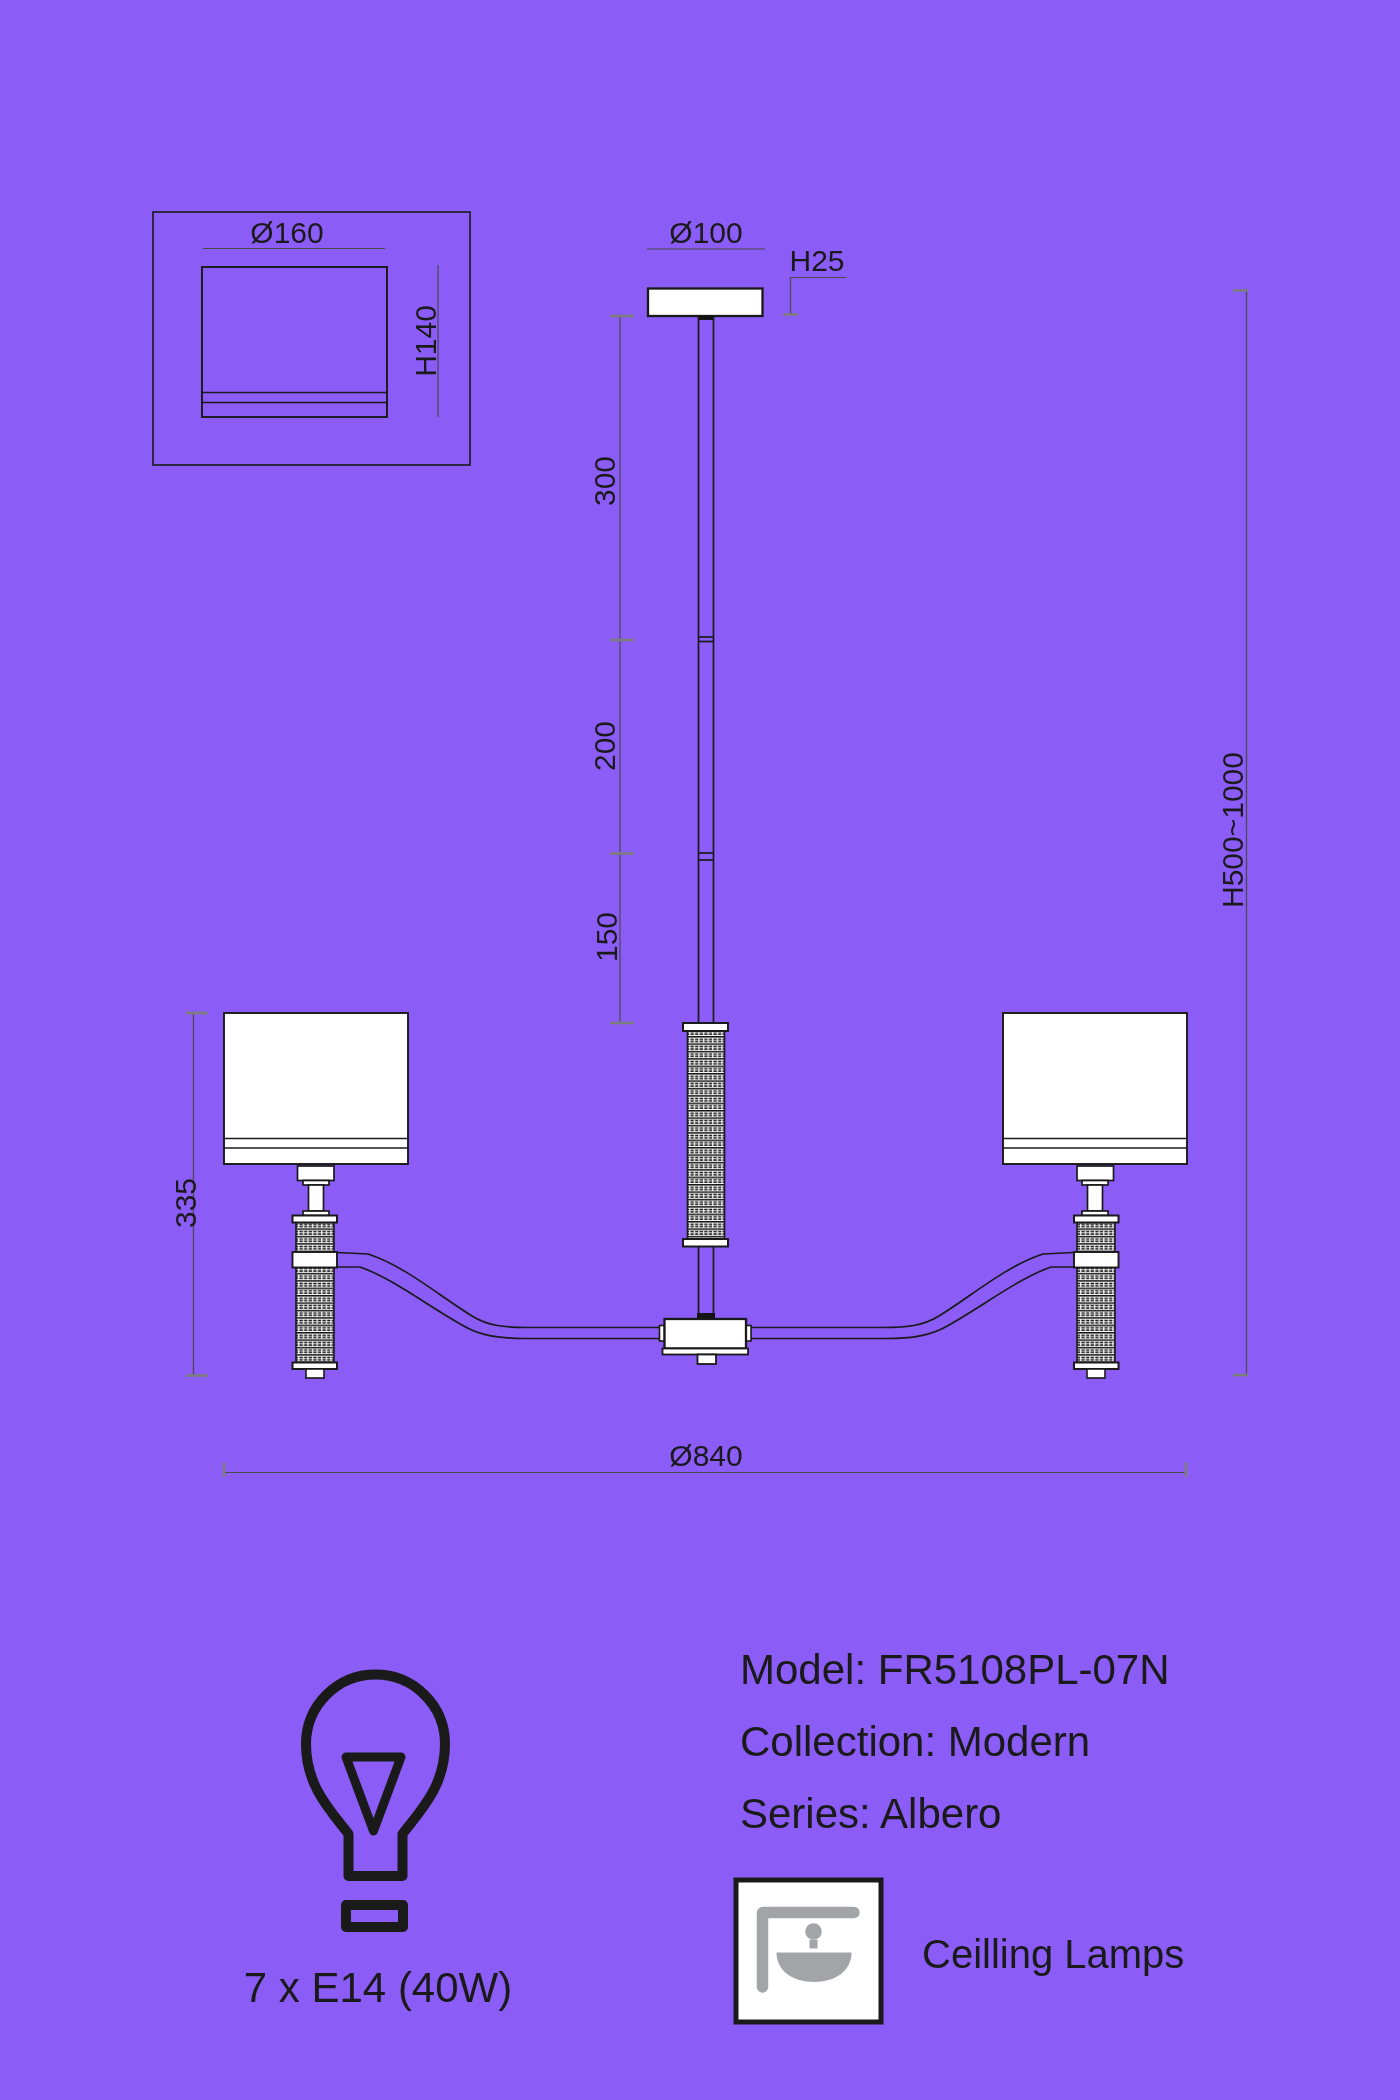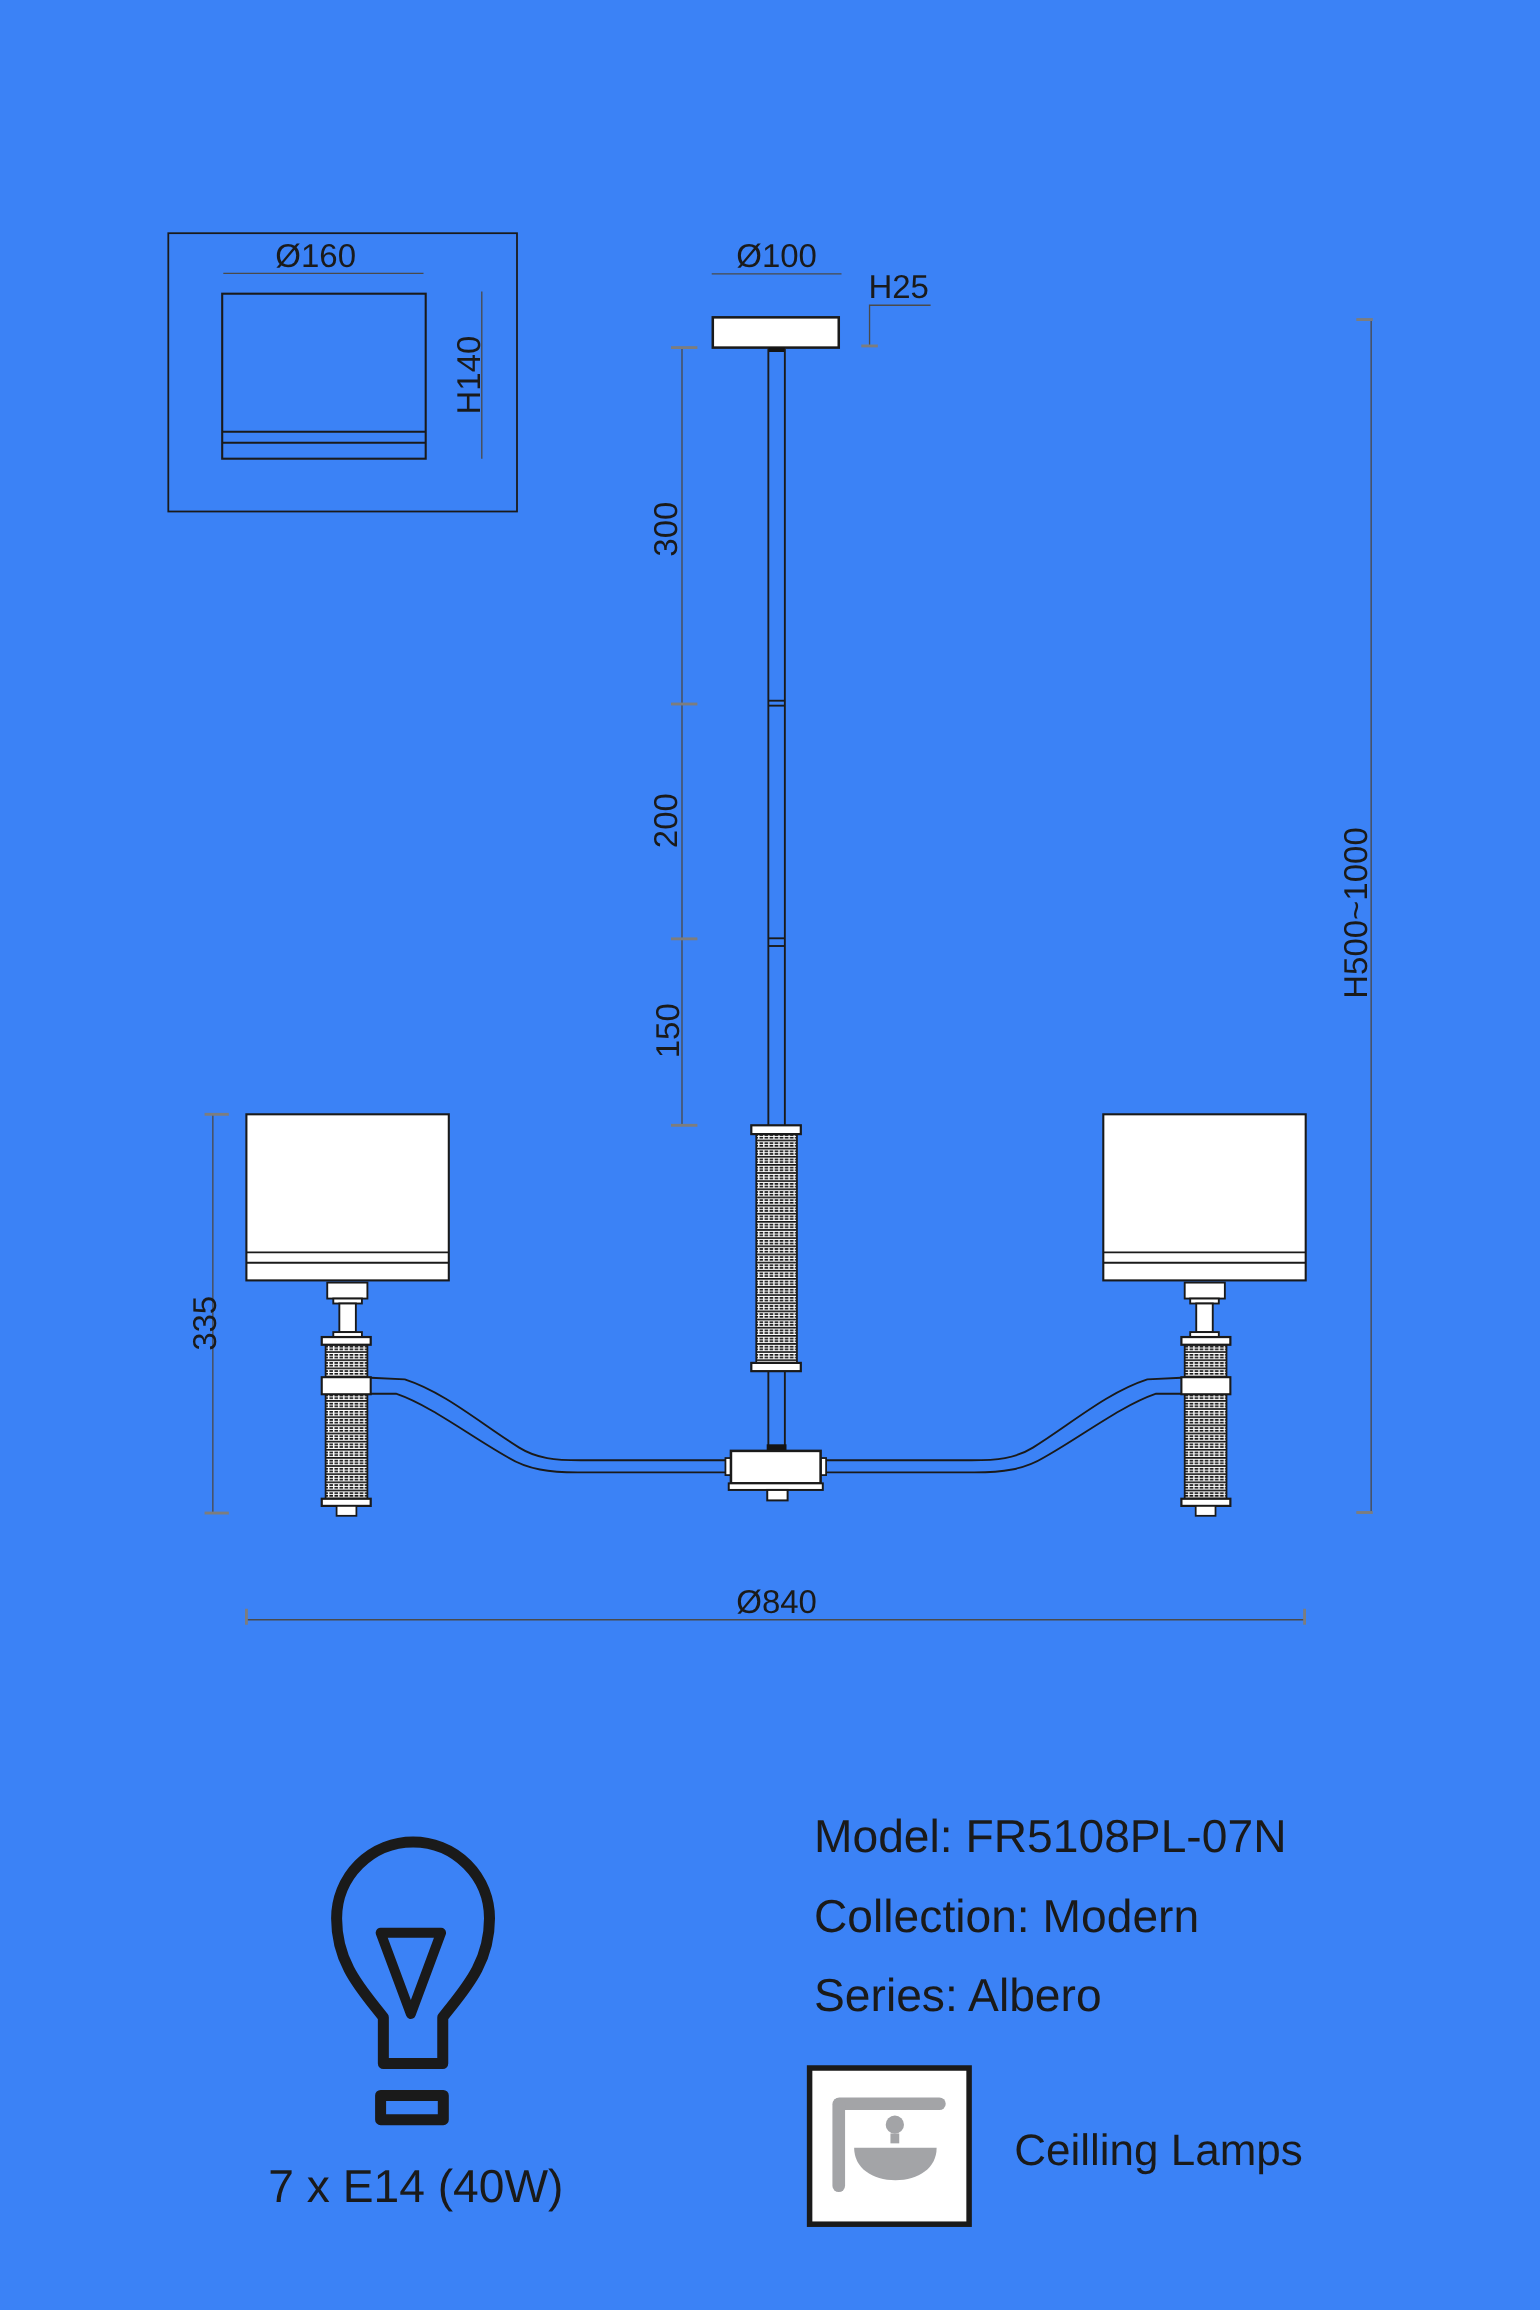--- a/index.html
+++ b/index.html
@@ -1,16 +1,16 @@
 <!DOCTYPE html>
 <html><head>
 <meta charset="utf-8">
 <style>
   html,body{margin:0;padding:0;background:#ffffff;}
-  .canvas{position:relative;width:1400px;height:2100px;background:#3b82f6;overflow:hidden;
+  .canvas{position:relative;width:1400px;height:2100px;background:#8b5cf6;overflow:hidden;
           font-family:"Liberation Sans", sans-serif;}
   svg{position:absolute;inset:0;}
   text{fill:#1a1a1a;}
   .dim-label{font-size:30px;}
   .info-label{font-size:42px;}
   .cat-label{font-size:40px;}
   .bulb-label{font-size:42px;}
 </style>
 </head>
 <body>

